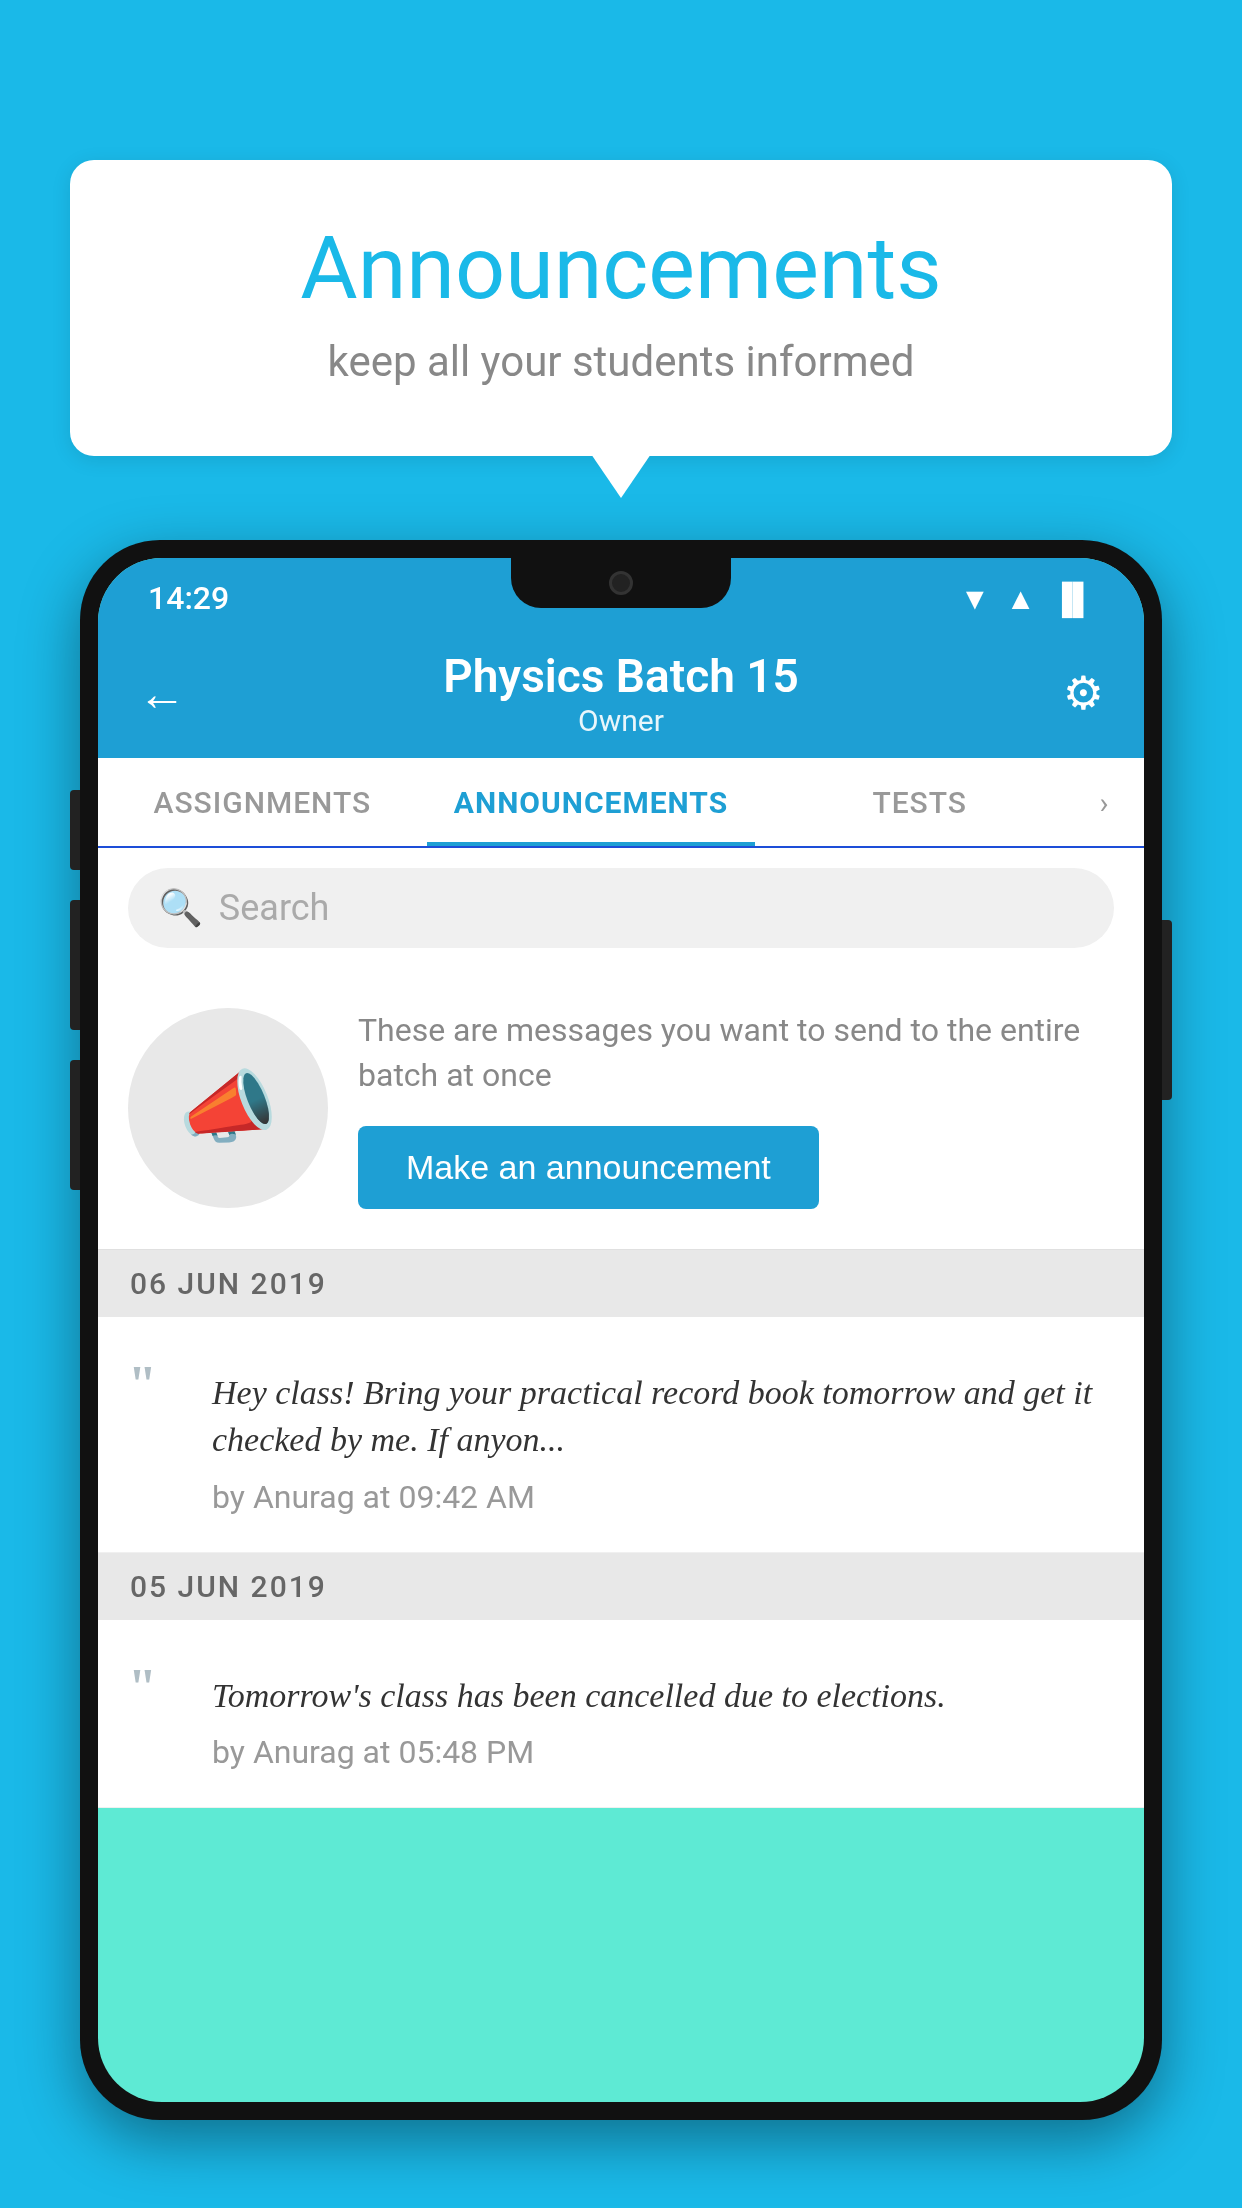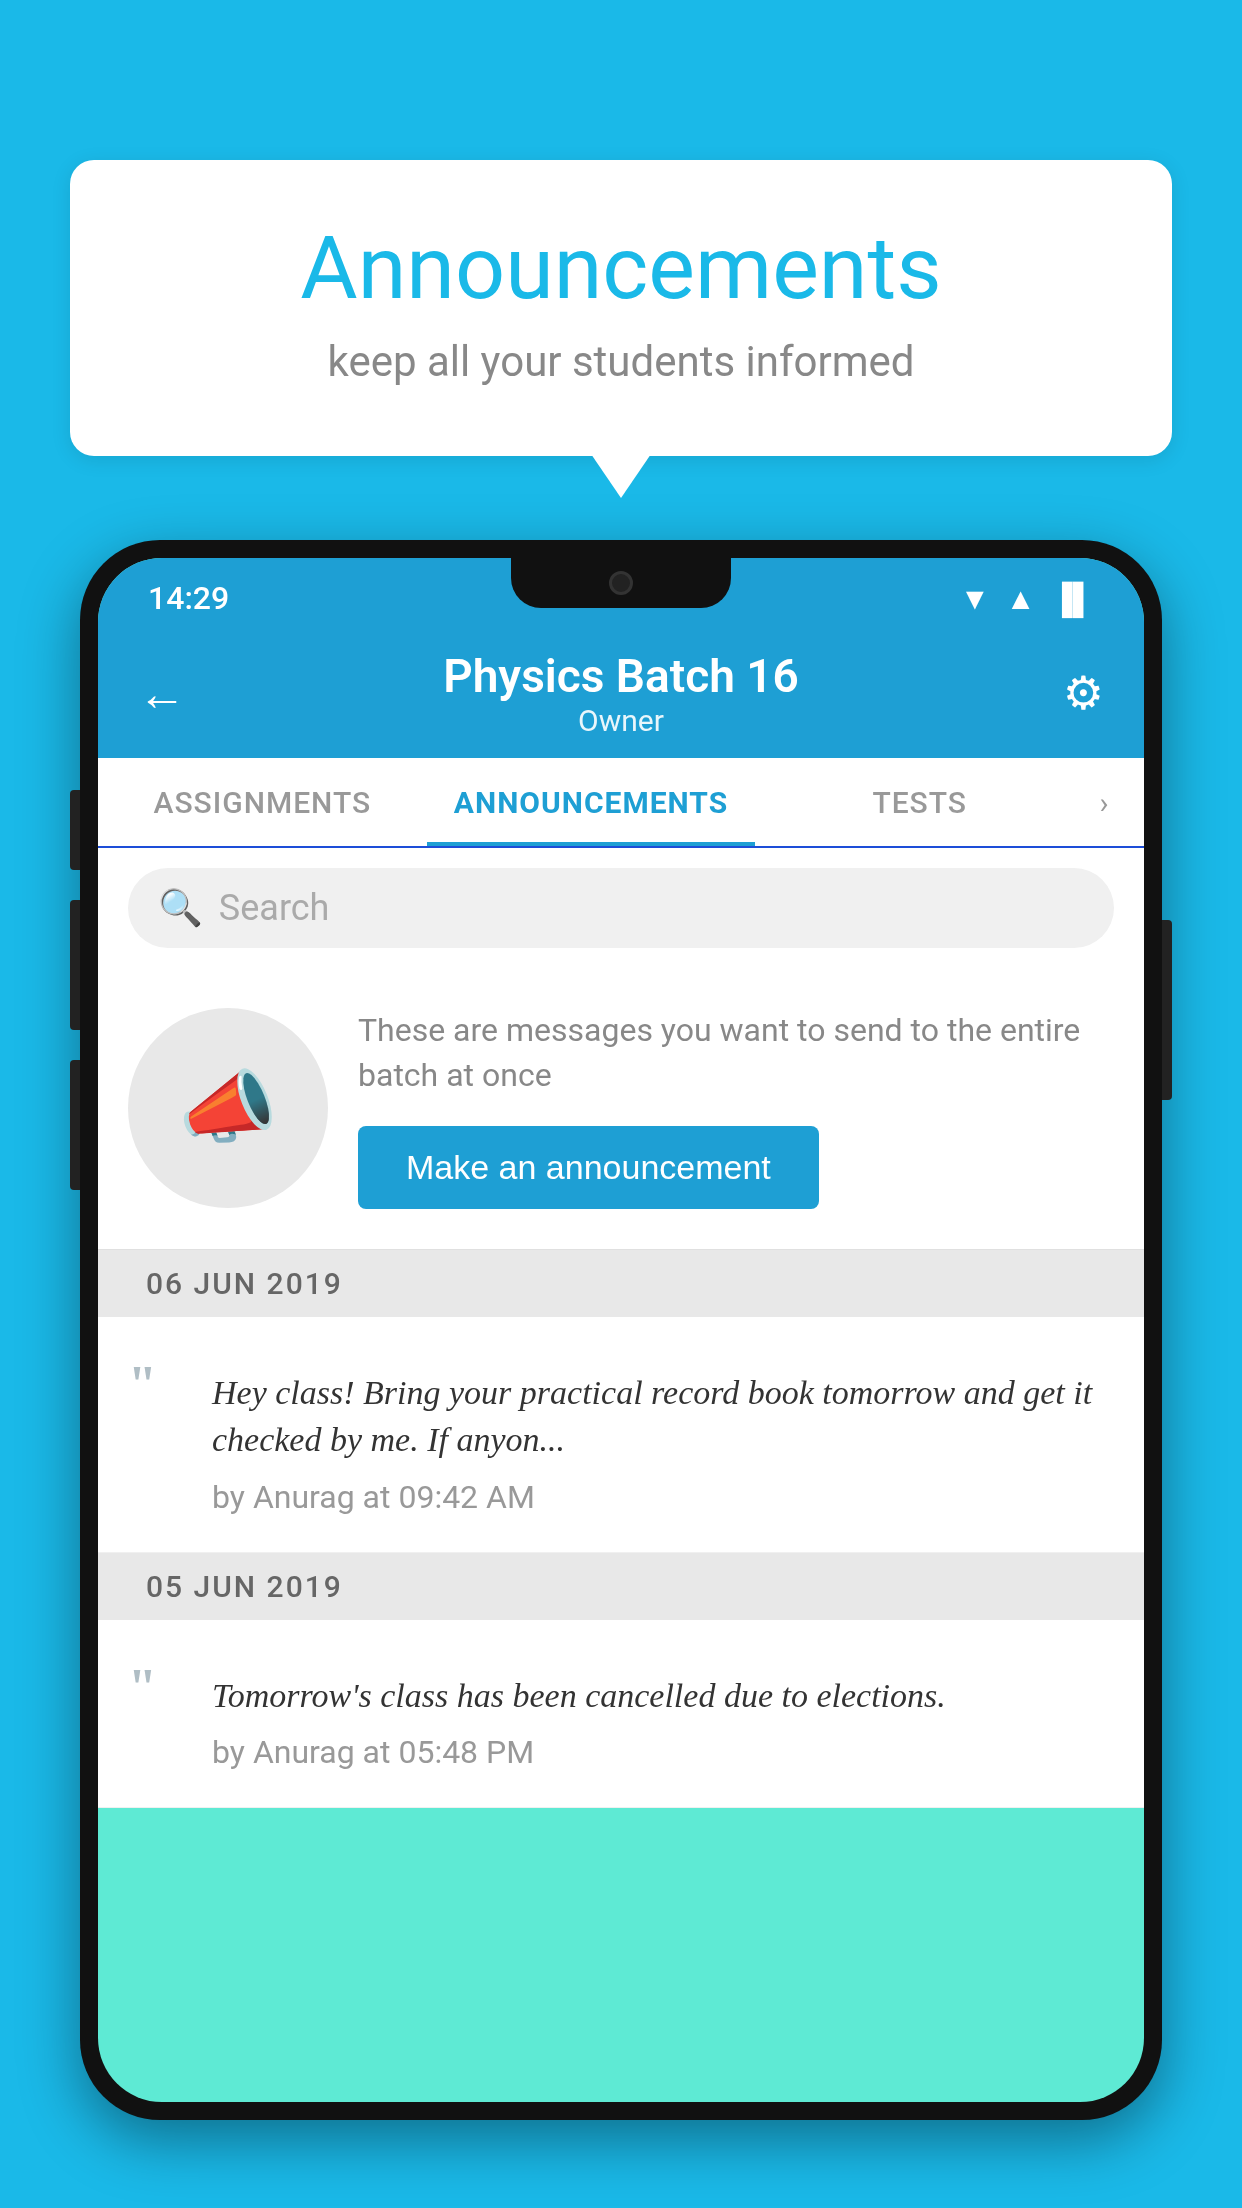--- a/index.html
+++ b/index.html
@@ -352,21 +352,21 @@
       border-radius: 8px;
       padding: 22px 48px;
       font-size: 34px;
       cursor: pointer;
       font-weight: 500;
     }
 
     
     .date-separator {
       background: #e8e8e8;
-      padding: 16px 48px;
+      padding: 16px 32px;
       font-size: 30px;
       color: #666;
       font-weight: 500;
       letter-spacing: 2px;
     }
 
     
     .announcement-item {
       background: white;
       display: flex;
@@ -435,21 +435,21 @@
         <div class="status-icons">
           <span class="wifi-icon">▼</span>
           <span class="signal-icon">▲</span>
           <span class="battery-icon">▐▌</span>
         </div>
       </div>
 
       <div class="app-header">
         <div class="header-back">←</div>
         <div class="header-center">
-          <div class="header-title">Physics Batch 16</div>
+          <div class="header-title">Physics Batch 15</div>
           <div class="header-subtitle">Owner</div>
         </div>
         <div class="header-gear">⚙</div>
       </div>
 
       <div class="tabs-bar">
         <div class="tab-item">
           <span>ASSIGNMENTS</span>
         </div>
         <div class="tab-item active">

